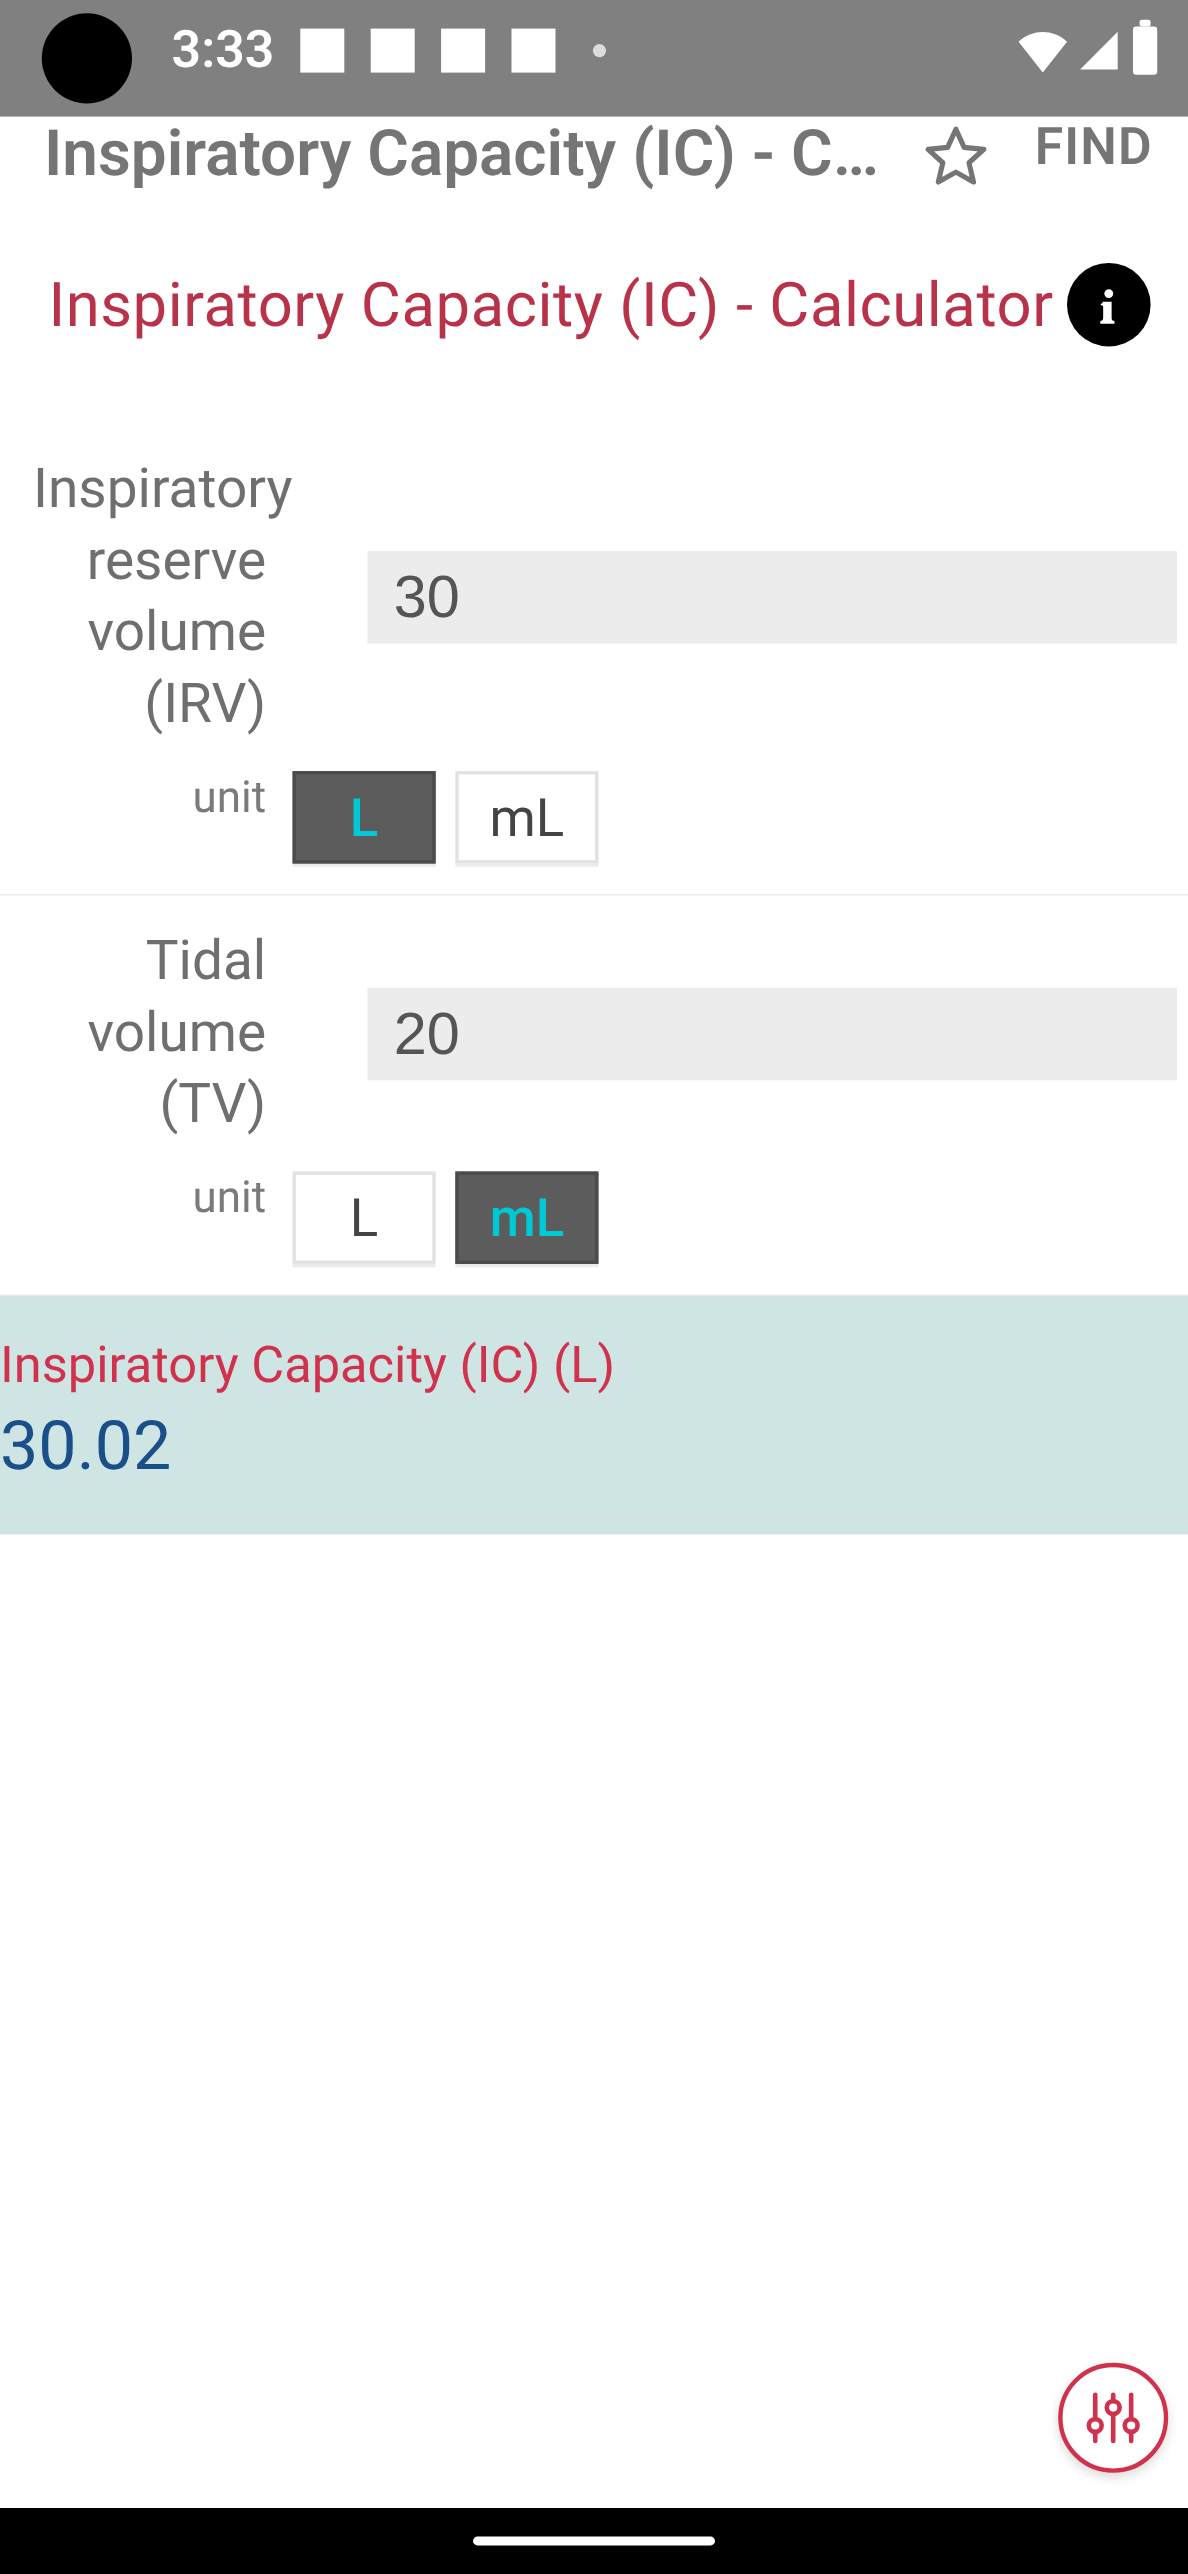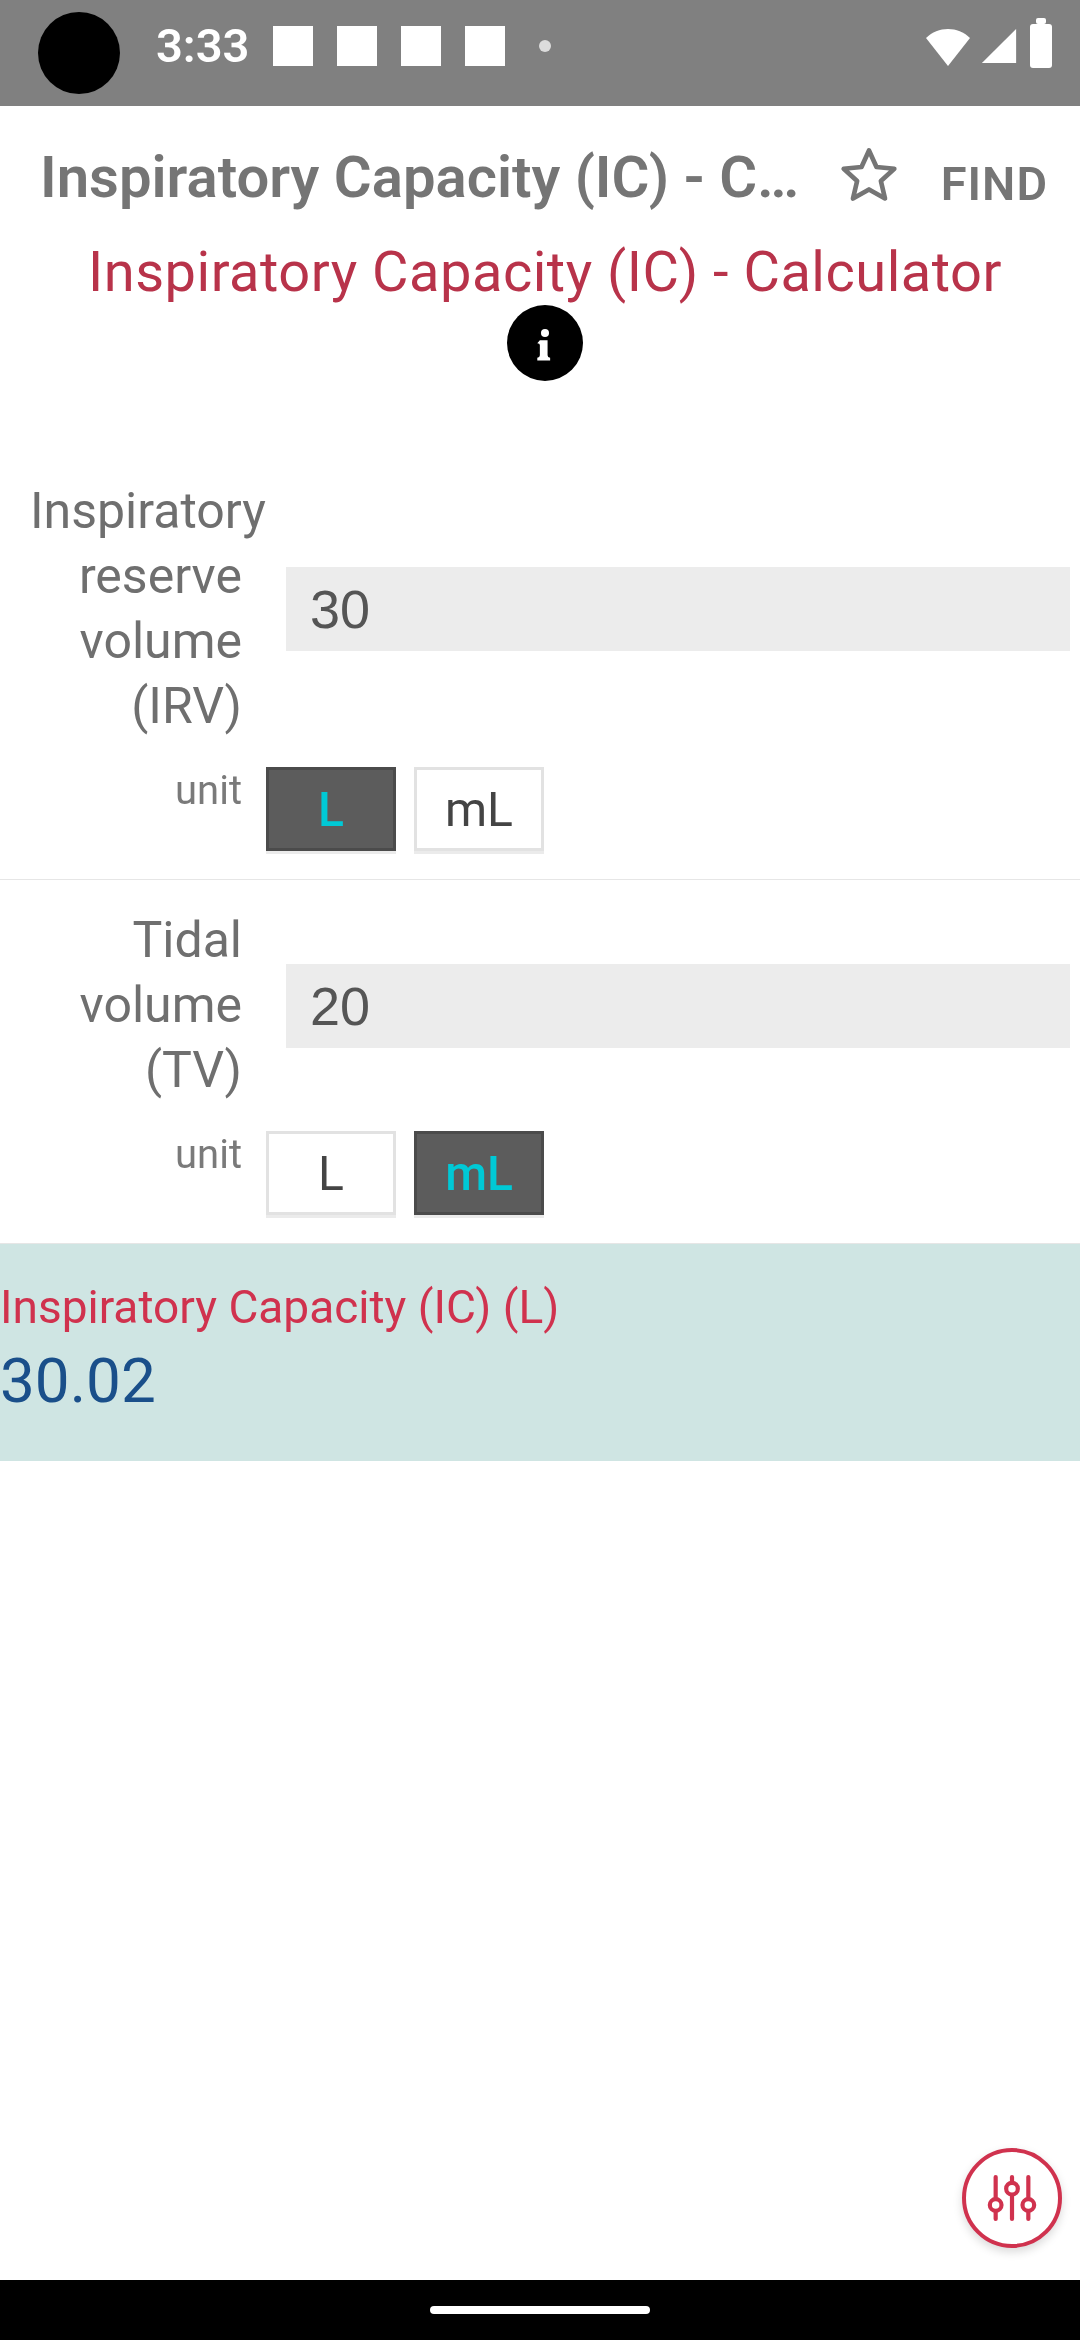--- a/index.html
+++ b/index.html
@@ -10,33 +10,33 @@
   .sb-left { position: absolute; left: 156px; top: 0; height: 91px; display: flex; align-items: center; gap: 24px; }
   .sb-time { font-size: 47px; font-weight: 600; color: #fff; }
   .sb-sq { width: 40px; height: 40px; background: #fff; }
   .sb-dot { width: 12px; height: 12px; border-radius: 50%; background: #dcdcdc; margin-left: 10px; }
   .sb-right { position: absolute; right: 28px; top: 0; height: 91px; display: flex; align-items: center; gap: 8px; }
   .wifi-icon svg, .cell-icon svg, .batt-icon { display: block; }
   .batt-icon { width: 22px; height: 44px; background: #fff; border-radius: 3px; position: relative; margin-left: 4px; }
   .batt-icon::before { content: ""; position: absolute; top: -6px; left: 6px; width: 10px; height: 6px; background: #fff; border-radius: 2px; }
 
   
-  .appbar { width: 100%; height: 105px; background: #fff; display: flex; align-items: flex-end; padding: 0 24px 0 40px; gap: 20px; }
+  .appbar { width: 100%; height: 105px; background: #fff; display: flex; align-items: flex-start; padding: 0 24px 0 40px; gap: 20px; }
   .appbar-title { flex: 1; font-size: 58px; font-weight: 600; color: #757575; white-space: nowrap; overflow: hidden; text-overflow: ellipsis; }
   .star-btn { width: 72px; height: 72px; display: flex; align-items: center; justify-content: center; }
   .find-btn { font-size: 47px; font-weight: 600; color: #757575; letter-spacing: 1px; padding: 0 8px 0 16px; }
 
   
   .content { padding: 0; }
-  .title-row { display: flex; align-items: center; padding: 28px 34px 18px 44px; flex-direction: column; }
+  .title-row { display: flex; align-items: center; padding: 28px 34px 18px 44px; }
   .page-title { flex: 1; font-size: 56px; font-weight: 400; color: #b8334a; letter-spacing: 0.5px; }
   .info-btn { width: 76px; height: 76px; border-radius: 50%; background: #000; display: flex; align-items: center; justify-content: center; }
 
   .section { padding: 28px 30px 28px 30px; border-bottom: 1px solid #e6e6e6; }
-  .row { display: flex; align-items: center; }
+  .row { display: flex; align-items: center; gap: 48px; }
   .label-cell { width: 236px; text-align: right; padding-right: 24px; font-size: 50px; color: #6f6f6f; line-height: 1.3; }
   .label-cell .label-text { display: block; }
   .input-cell { flex: 1; }
   .text-input { width: 100%; height: 84px; background: #ececec; border: none; font-size: 54px; color: #555; padding: 0 24px; outline: none; margin-left: 20px; }
   .unit-row { display: flex; align-items: flex-start; margin-top: 28px; }
   .unit-label-cell { width: 236px; text-align: right; padding-right: 24px; font-size: 40px; color: #7a7a7a; }
   .toggle-cell { flex: 1; display: flex; gap: 18px; }
   .unit-btn { min-width: 130px; height: 84px; display: flex; align-items: center; justify-content: center; font-size: 48px; border: 3px solid #e2e2e2; background: #fff; color: #444; box-shadow: 0 3px 0 rgba(0,0,0,0.08); }
   .unit-btn.selected { background: #5c5c5c; border-color: #4b4b4b; color: #00c9d6; font-weight: 500; }
 

